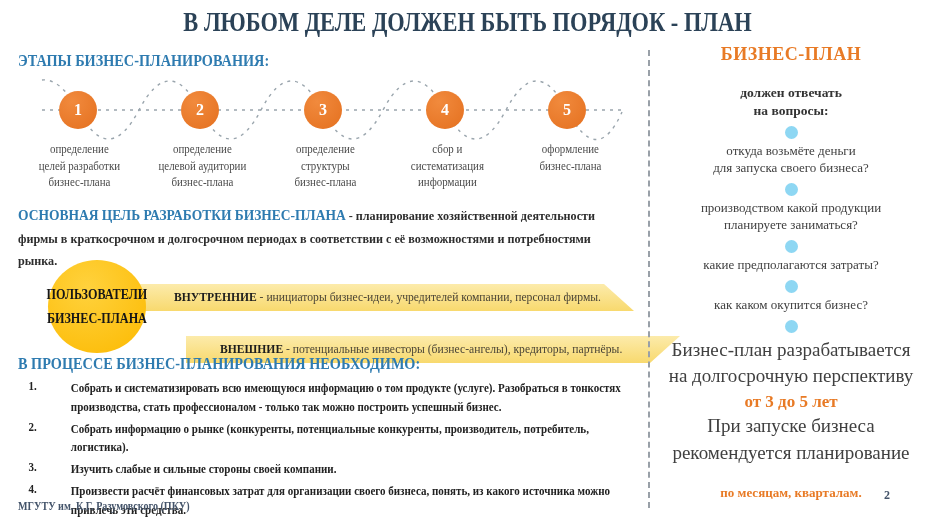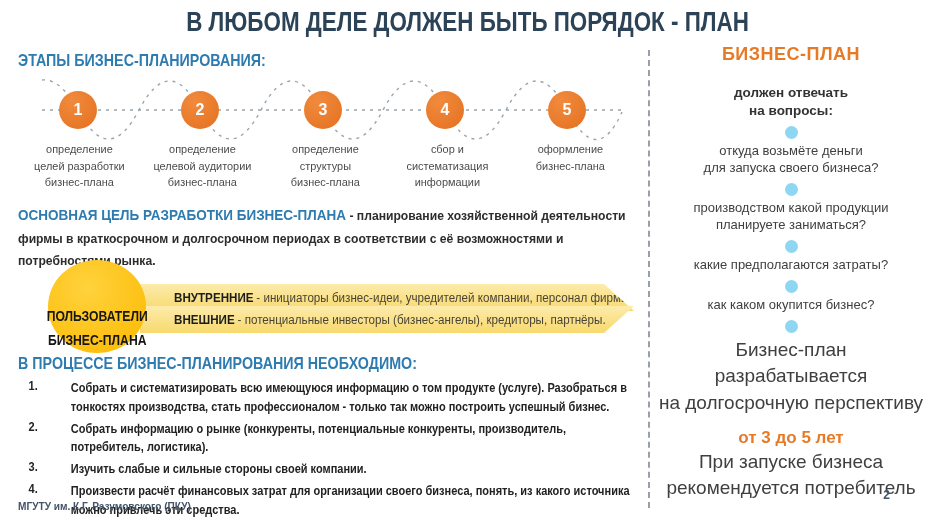--- a/index.html
+++ b/index.html
@@ -1,17 +1,17 @@
 <!DOCTYPE html>
 <html><head>
 <meta charset="utf-8">
 <style>
   html,body{margin:0;padding:0;background:#fff;}
   .page{position:relative;width:935px;height:519px;background:#ffffff;overflow:hidden;
-        font-family:Liberation Sans, sans-serif;}
+        font-family:Liberation Serif, serif;}
   .slide-title{position:absolute;top:6px;left:0;width:100%;text-align:center;
         font-size:28px;font-weight:bold;color:#2b4257;transform:scaleX(0.8);letter-spacing:0;}
   .sec-heading{position:absolute;color:#2e7bb0;font-weight:bold;font-size:17px;
         transform:scaleX(0.84);transform-origin:0 50%;white-space:nowrap;}
   .stages-heading{left:18px;top:51px;}
   .process-heading{left:18px;top:354px;}
 
   .stage-wrap{position:absolute;left:18px;top:74px;width:614px;height:72px;}
   .stage-wrap svg{position:absolute;left:0;top:0;}
   .circle{position:absolute;top:17px;width:38px;height:38px;border-radius:50%;
@@ -23,47 +23,47 @@
   .stage-labels{position:absolute;left:18px;top:141px;width:614px;display:flex;justify-content:center;}
   .stage-label{width:20%;text-align:center;font-size:11.5px;color:#4b4b4b;line-height:1.45;
         white-space:pre-line;transform:scaleX(0.95);}
 
   .goal{position:absolute;left:18px;top:203px;width:682px;transform:scaleX(0.9);
         transform-origin:0 0;font-size:13.5px;line-height:1.65;color:#2d2d2d;font-weight:bold;}
   .goal-lead{color:#2e7bb0;font-size:15px;}
 
   .users-badge{position:absolute;left:48px;top:260px;width:98px;height:93px;border-radius:50%;
         background:radial-gradient(circle at 40% 30%, #ffd23d, #fcb900);z-index:2;
-        display:flex;align-items:flex-end;justify-content:center;text-align:center;}
+        display:flex;align-items:center;justify-content:center;text-align:center;}
   .users-badge span{font-weight:bold;font-size:14.5px;color:#161616;line-height:1.65;
         transform:scaleX(0.84);white-space:pre-line;}
   .banner{position:absolute;left:140px;width:494px;height:27px;box-sizing:border-box;
         background:linear-gradient(180deg,#fcebAB 0%,#f8d96e 100%);
         display:flex;align-items:center;padding-left:34px;font-size:12.5px;color:#4a4436;}
   .banner-inner{transform:scaleX(0.93);transform-origin:0 50%;white-space:nowrap;}
   .banner b{color:#1d1d1d;margin-right:3px;}
   .banner1{top:284px;clip-path:polygon(0 0, calc(100% - 30px) 0, 100% 100%, 0 100%);}
-  .banner2{top:306px;clip-path:polygon(0 0, 100% 0, calc(100% - 30px) 100%, 0 100%);}
+  .banner2{top:336px;clip-path:polygon(0 0, 100% 0, calc(100% - 30px) 100%, 0 100%);margin-left:46px;}
 
   .process-list{position:absolute;left:18px;top:379px;width:700px;transform:scaleX(0.88);
         transform-origin:0 0;color:#222;font-size:12.5px;font-weight:bold;}
   .p-item{display:flex;margin-bottom:3px;}
   .p-num{flex:none;width:60px;padding-left:12px;box-sizing:border-box;}
   .p-txt{flex:1;line-height:1.5;}
 
   .divider{position:absolute;left:648px;top:50px;height:458px;width:0;
         border-left:2px dashed #99a0a8;}
 
   .right-panel{position:absolute;left:658px;top:44px;width:266px;text-align:center;color:#3d3d3d;}
   .rp-title{color:#e87a25;font-size:18px;font-weight:bold;letter-spacing:0.5px;}
   .rp-sub{font-weight:bold;font-size:13.5px;line-height:1.35;margin-top:19px;white-space:pre-line;color:#333;}
   .dot{width:13px;height:13px;border-radius:50%;background:#8ed7f3;margin:6px auto 4px;}
   .q-text{font-size:13px;line-height:1.3;white-space:pre-line;color:#404040;}
   .rp-note{margin-top:1px;font-size:19px;line-height:1.4;white-space:pre-line;color:#404040;}
-  .rp-hl1{color:#e87a25;font-weight:bold;font-size:17px;margin-top:11px;}
+  .rp-hl1{color:#e87a25;font-weight:bold;font-size:17px;margin-top:2px;}
   .rp-hl2{color:#e87a25;font-weight:bold;font-size:13px;margin-top:19px;}
 
   .footer-org{position:absolute;left:18px;top:500px;font-size:11.5px;font-weight:bold;
         color:#44546a;transform:scaleX(0.88);transform-origin:0 0;white-space:nowrap;}
   .page-num{position:absolute;right:45px;top:488px;font-weight:bold;font-size:12px;color:#44546a;}
   .bottom-line{position:absolute;left:0;top:521px;width:935px;height:1px;background:#e3e3e3;}
 </style>
 </head>
 <body>
 
@@ -199,21 +199,21 @@
         </div>
 
         <div>
           <div class="dot"></div>
         </div>
       </div>
     <div class="rp-note">Бизнес-план разрабатывается
 на долгосрочную перспективу</div>
     <div class="rp-hl1">от 3 до 5 лет</div>
     <div class="rp-note">При запуске бизнеса
-рекомендуется потребитель</div>
+рекомендуется планирование</div>
     <div class="rp-hl2">по месяцам, кварталам.</div>
   </div>
 
   <div class="footer-org">МГУТУ им. К.Г. Разумовского (ПКУ)</div>
   <div class="page-num">2</div>
   <div class="bottom-line"></div>
 
 </div>
 
 </body></html>

